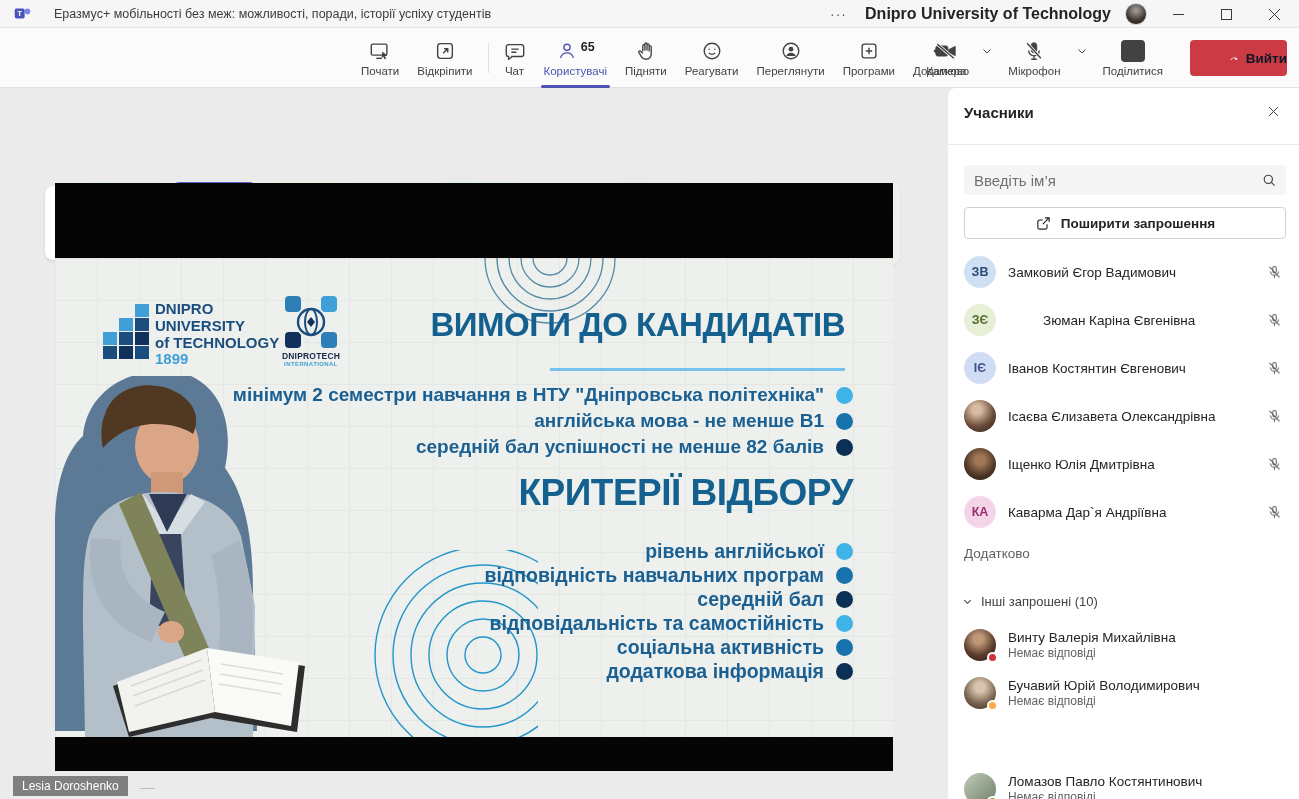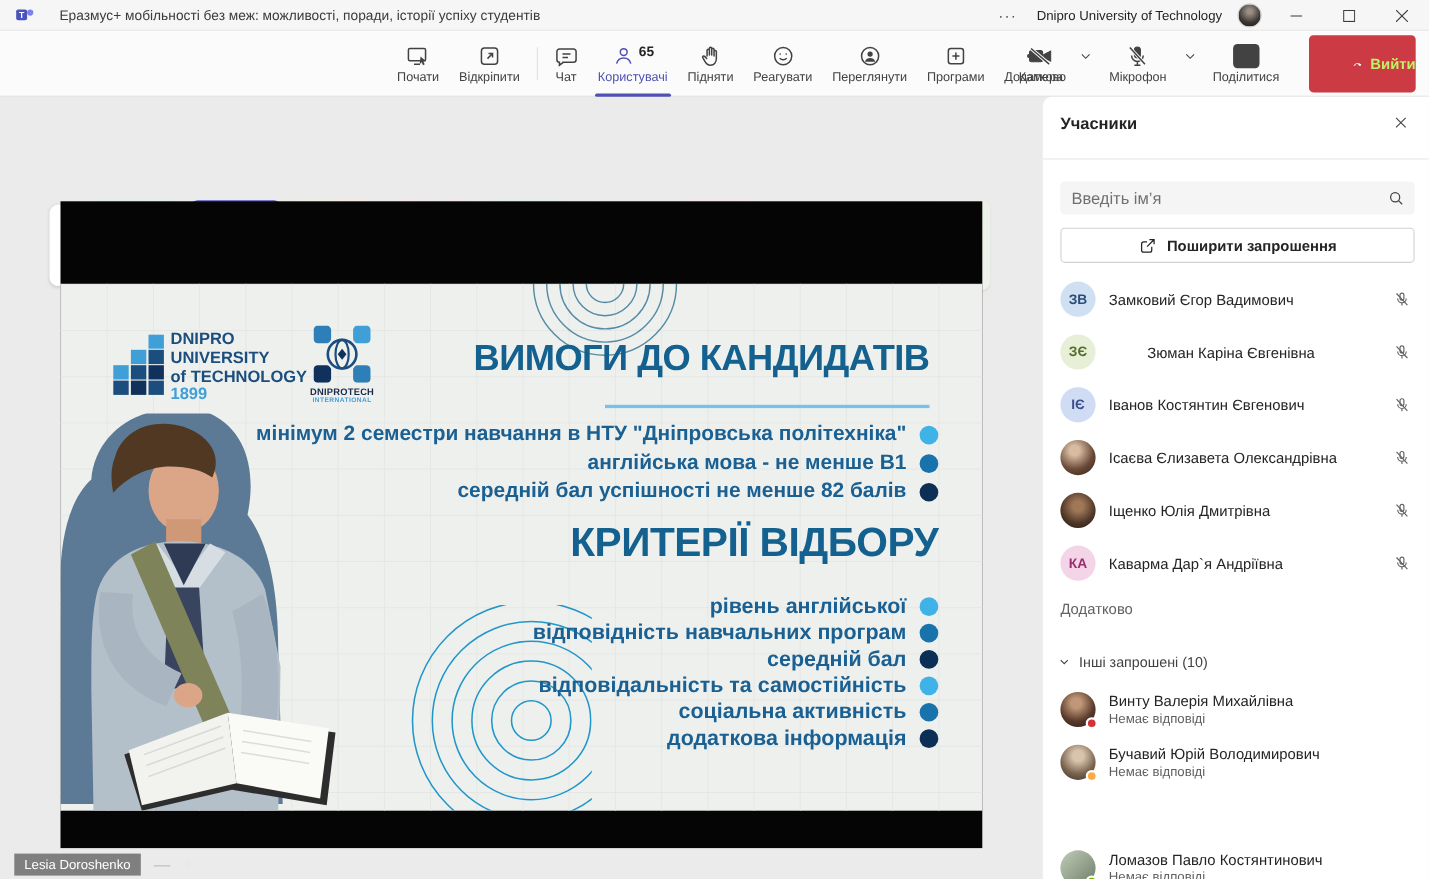--- a/index.html
+++ b/index.html
@@ -6,42 +6,42 @@
   html,body { width:1299px; height:799px; }
   body { font-family:"Liberation Sans", sans-serif; background:#ebebeb; position:relative; overflow:hidden; }
   svg { display:block; }
   .app { position:absolute; inset:0; }
 
   
   .titlebar { position:absolute; left:0; top:0; width:1299px; height:28px; background:#f6f6f6; border-bottom:1px solid #e5e5e5; display:flex; align-items:center; }
   .tb-title { font-size:12.5px; color:#3b3b3b; margin-left:23px; }
   .tb-right { position:absolute; right:0; top:0; height:28px; display:flex; align-items:center; gap:14px; padding-right:8px; }
   .tb-dots { color:#585858; font-size:14px; letter-spacing:1px; padding:0 4px; cursor:default; }
-  .tb-account { font-size:12px; color:#242424; }
+  .tb-account { font-size:16px; color:#242424;font-weight:bold; }
   .tb-avatar { width:22px; height:22px; border-radius:50%; background:radial-gradient(circle at 50% 32%, #9a8f86 12%, #3c3734 60%, #17130f); border:1px solid #d0d0d0; }
   .win-btn { width:34px; height:28px; display:flex; align-items:center; justify-content:center; color:#3b3b3b; font-size:12px; }
   .teams-logo { margin-left:14px; }
 
   
   .toolbar { position:absolute; left:0; top:28px; width:1299px; height:60px; background:#fbfbfb; border-bottom:1px solid #e0e0e0; }
   .tbar-left { position:absolute; left:16px; top:0; height:60px; display:flex; align-items:center; gap:14px; }
   .timer { font-size:15px; color:#424242; }
   .center-btns { position:absolute; left:352px; top:0; height:60px; display:flex; align-items:center; }
   .tb-btn { display:flex; flex-direction:column; align-items:center; gap:3px; padding:4px 9px; color:#424242; cursor:pointer; position:relative; }
   .tb-btn .lbl { font-size:11.5px; white-space:nowrap; }
   .tb-btn svg { stroke:currentColor; }
   .tb-btn.active { color:#4f52b2; }
   .tb-btn.active::after { content:""; position:absolute; left:6px; right:6px; bottom:-7px; height:3px; border-radius:2px; background:#4f52b2; }
   .count { font-size:12.5px; font-weight:700; color:#242424; }
   .icon-row { display:flex; align-items:flex-start; gap:3px; height:22px; }
   .vsep { width:1px; height:30px; background:#e0e0e0; margin:0 6px; }
   .tbar-right { position:absolute; right:12px; top:0; height:60px; display:flex; align-items:center; gap:4px; }
   .chev-btn { padding:4px 2px; color:#424242; margin-top:-14px; }
   .share-box { width:24px; height:22px; background:#424242; border-radius:4px; display:flex; align-items:center; justify-content:center; }
-  .leave-btn { width:97px; height:52px; background:#cc3b43; border:none; border-radius:4px; display:flex; align-items:center; justify-content:center; gap:7px; color:#bef264; font-weight:700; font-size:13.5px; margin-left:14px; cursor:pointer; font-family:"Liberation Sans",sans-serif;padding-left:40px; }
+  .leave-btn { width:97px; height:36px; background:#cc3b43; border:none; border-radius:4px; display:flex; align-items:center; justify-content:center; gap:7px; color:#0f172a; font-weight:700; font-size:13.5px; margin-left:14px; cursor:pointer; font-family:"Liberation Sans",sans-serif;padding-left:40px; }
 
   
   .filmstrip { position:absolute; left:0; top:88px; width:948px; height:95px; }
   .strip-nav { position:absolute; top:98px; width:34px; height:74px; background:#fff; border-radius:8px; box-shadow:0 1px 3px rgba(0,0,0,.12); display:flex; align-items:center; justify-content:center; color:#616161; cursor:pointer; }
   .tile { position:absolute; top:94px; height:82px; border-radius:8px; overflow:hidden; box-shadow:0 1px 2px rgba(0,0,0,.08); }
   .tile .av { position:absolute; left:50%; top:50%; transform:translate(-50%,-50%); width:52px; height:52px; border-radius:50%; display:flex; align-items:center; justify-content:center; font-weight:700; font-size:19px; }
   .tile.active-speaker { outline:3px solid #5b5fc7; outline-offset:-3px; }
   .mic-badge { position:absolute; left:5px; bottom:5px; width:26px; height:26px; border-radius:6px; background:rgba(66,66,66,.88); display:flex; align-items:center; justify-content:center; color:#fff; }
 
   

